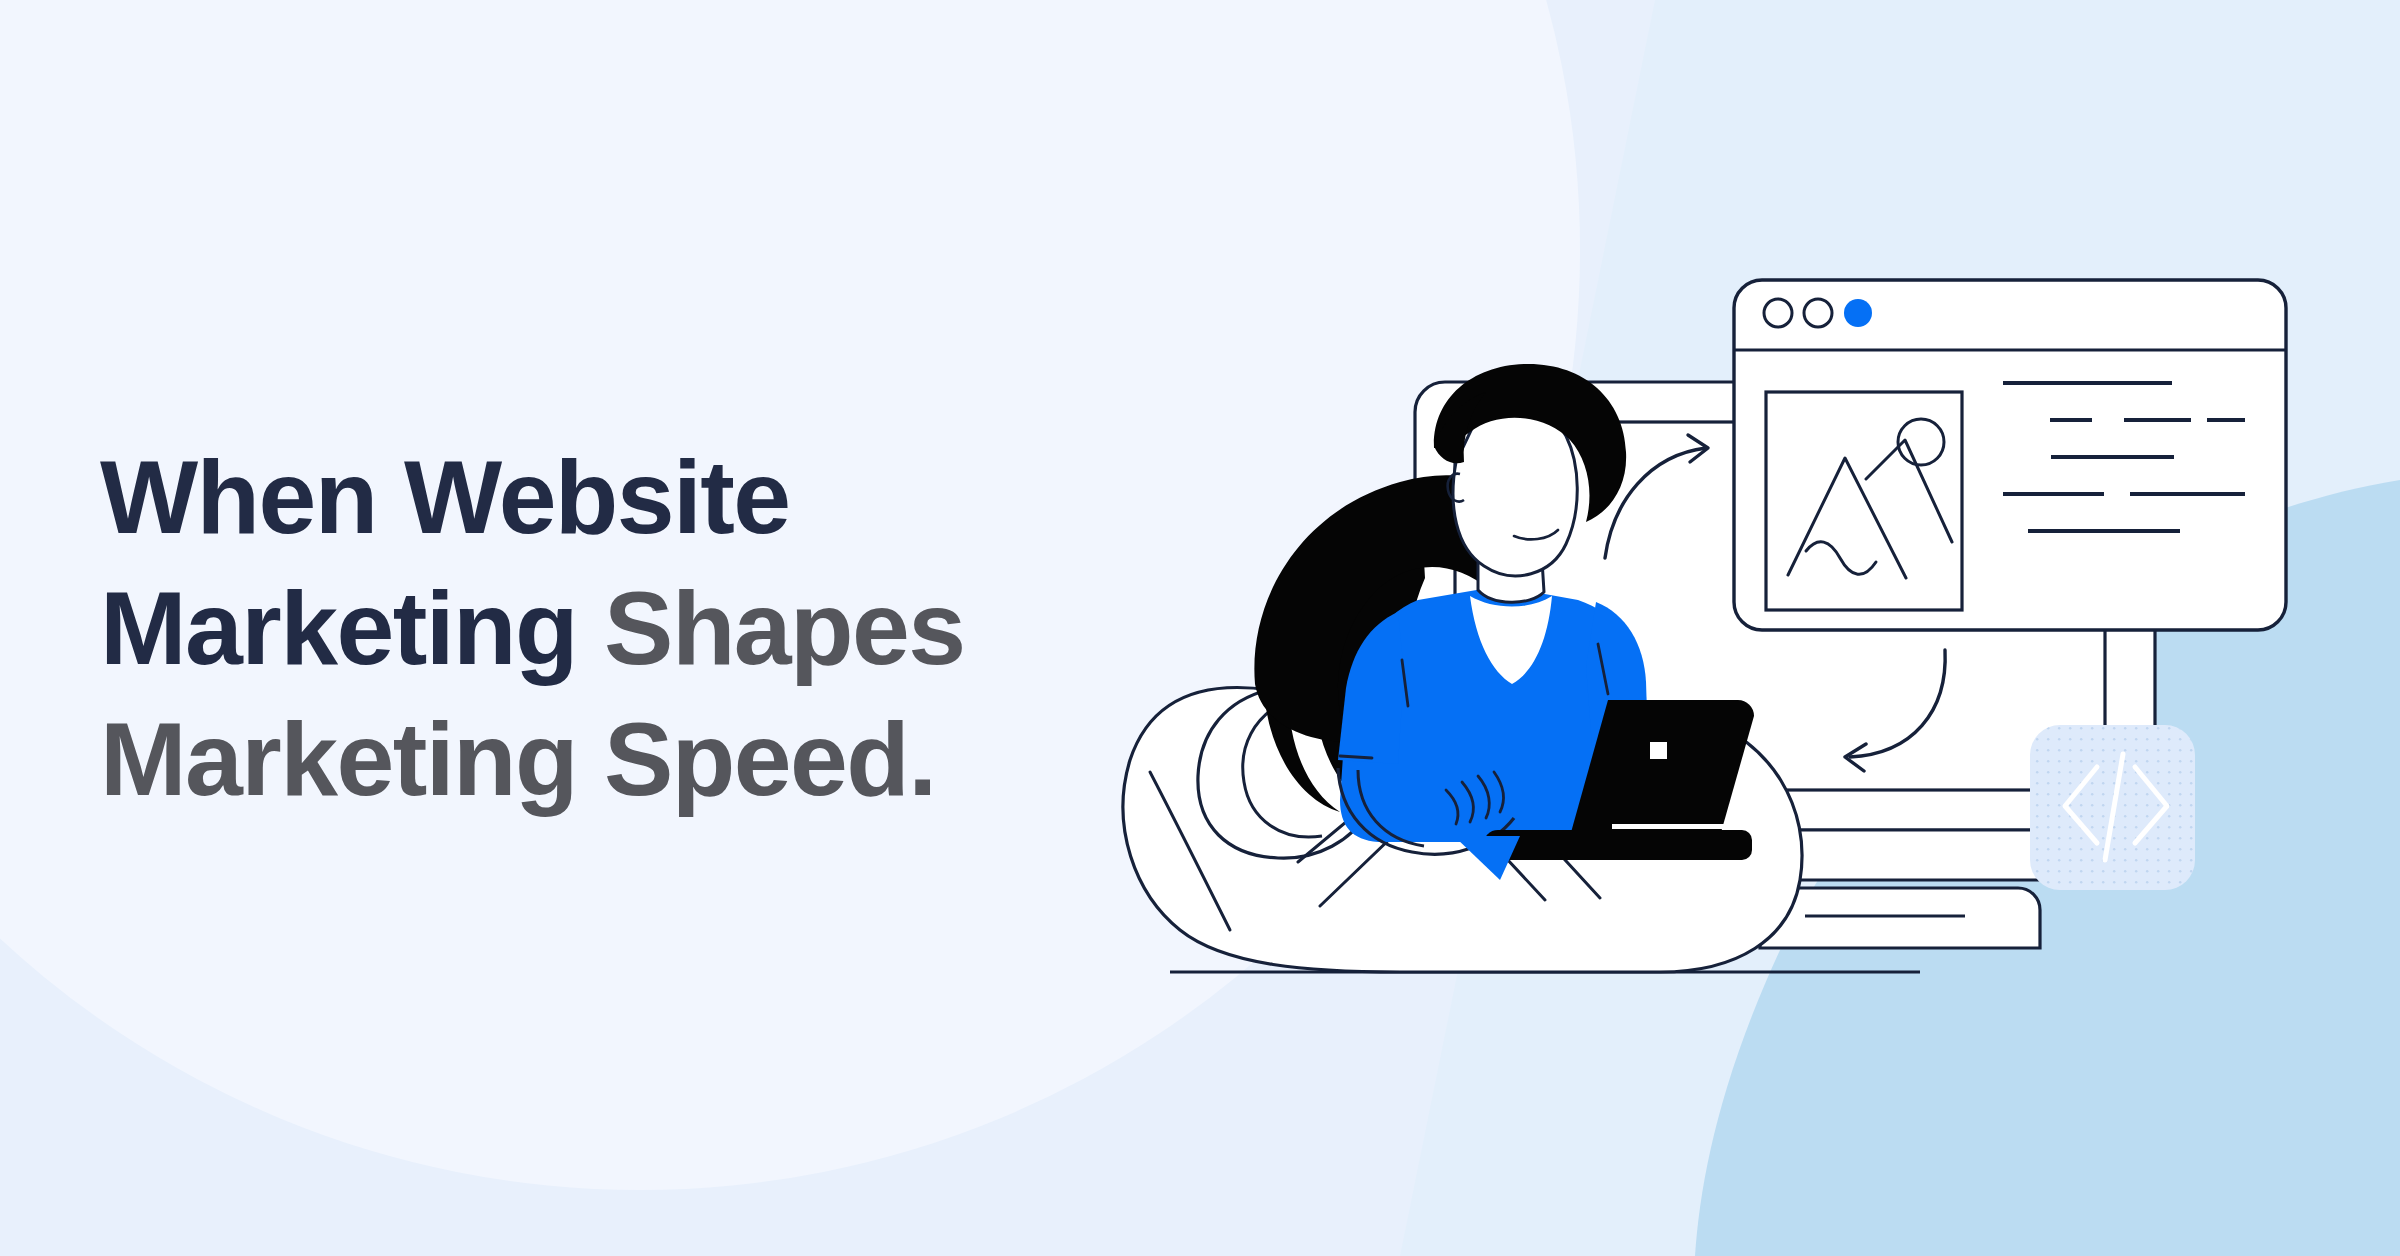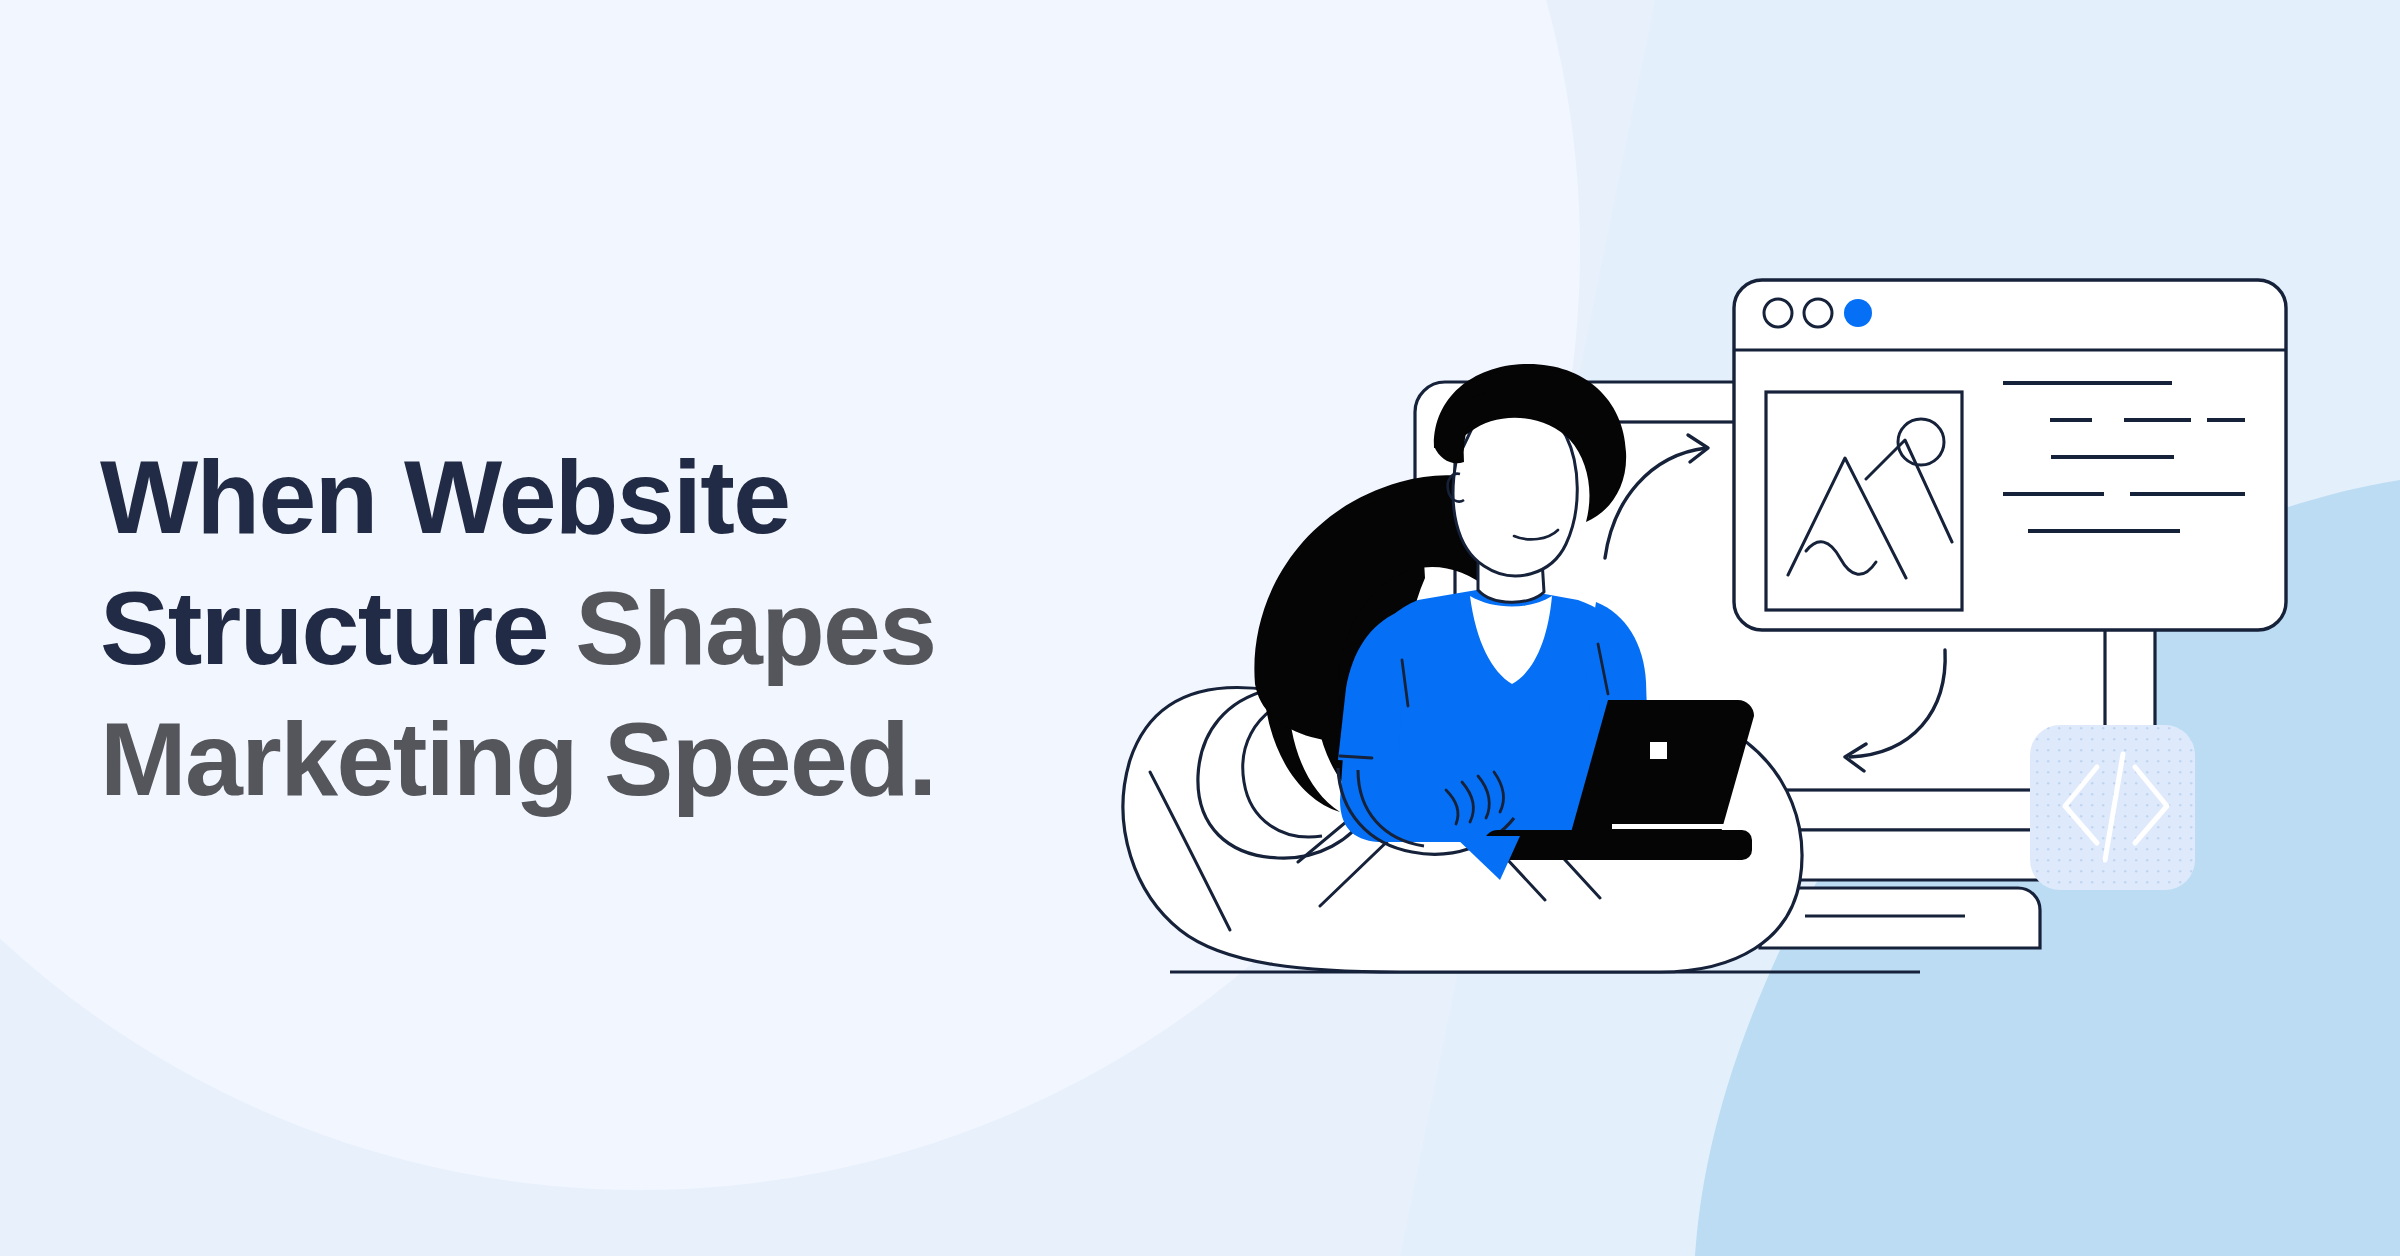--- a/index.html
+++ b/index.html
@@ -54,21 +54,21 @@
 
     <rect x="0" y="0" width="2400" height="1256" fill="#E8F0FC"></rect>
 
     <path d="M1655 0 L2400 0 L2400 1256 L1400 1256 Z" fill="#E3EFFB"></path>
 
     <path d="M2400 480 C2150 520 1900 700 1780 950 C1720 1080 1700 1180 1695 1256 L2400 1256 Z" fill="#BBDCF2"></path>
 
     <circle cx="640" cy="250" r="940" fill="#F2F6FE"></circle>
   </svg>
 
-  <h1 id="headline"><span class="hl-strong">When Website Structure </span><span class="hl-muted">Shapes Marketing Speed.</span></h1>
+  <h1 id="headline"><span class="hl-strong">When Website Marketing </span><span class="hl-muted">Shapes Marketing Speed.</span></h1>
 
   <svg id="art-svg" viewBox="0 0 2400 1256">
     <defs>
       <pattern id="dots" width="11" height="11" patternUnits="userSpaceOnUse">
         <circle cx="2.2" cy="2.2" r="1.25" fill="#BBD2EE"></circle>
       </pattern>
       <clipPath id="clip-browser-body">
         <rect x="1734" y="352" width="552" height="278" rx="0"></rect>
       </clipPath>
     </defs>

